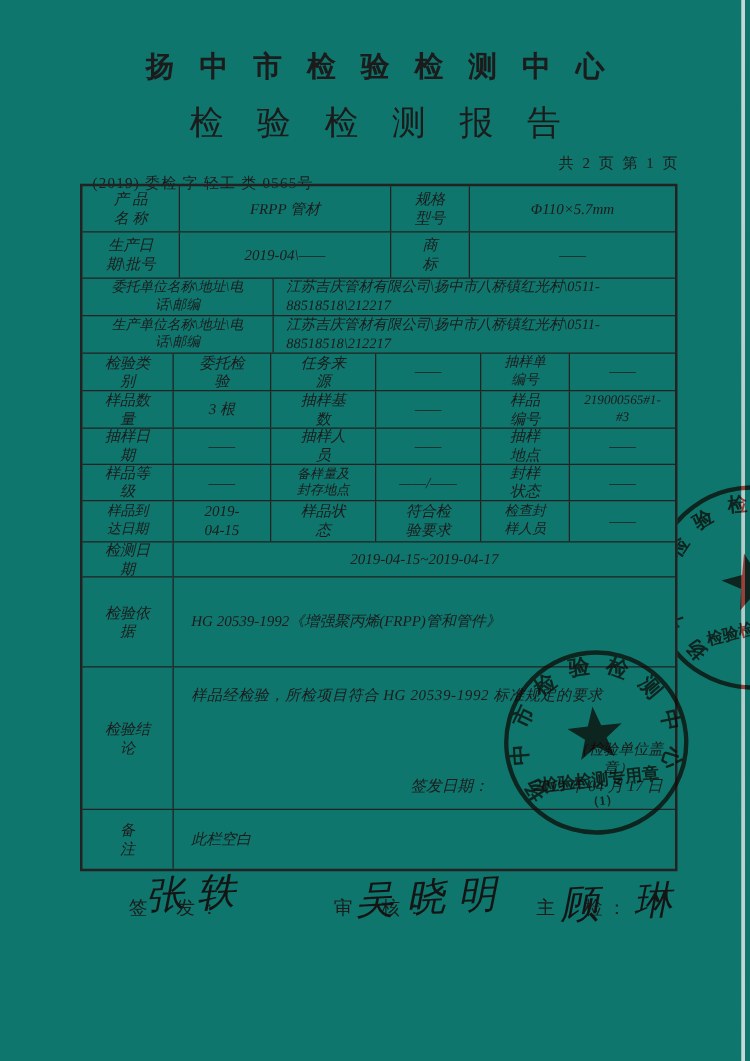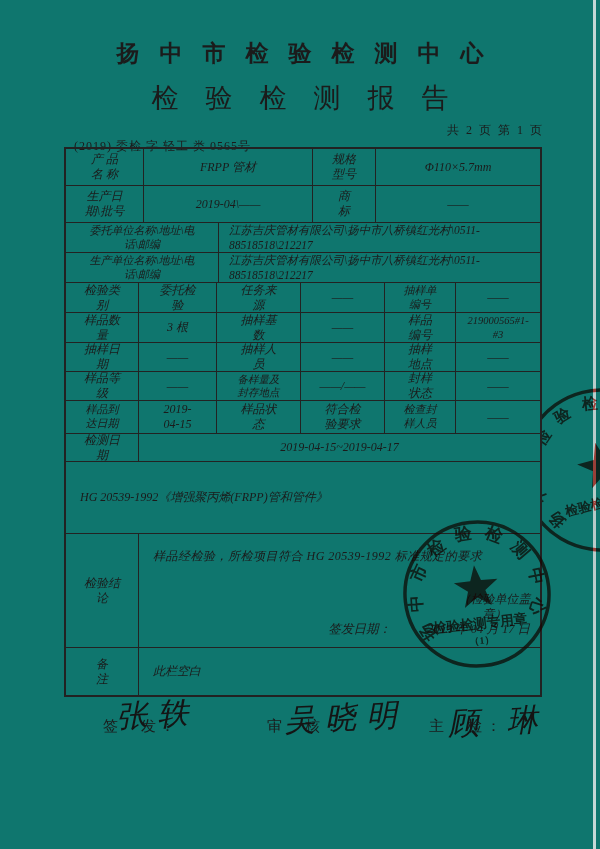--- a/index.html
+++ b/index.html
@@ -125,20 +125,21 @@
       <div class="td cE small">检查封样人员</div>
       <div class="td">——</div>
     </div>
 
     <div class="tr h28">
       <div class="td cA">检测日期</div>
       <div class="td">2019-04-15~2019-04-17</div>
     </div>
 
     <div class="tr h72">
+      <div class="td cA">检验依据</div>
       <div class="td leftpad">HG 20539-1992《增强聚丙烯(FRPP)管和管件》</div>
     </div>
 
     <div class="tr h114">
       <div class="td cA">检验结论</div>
       <div class="td rel">
         <div class="concl-text">样品经检验，所检项目符合 HG 20539-1992 标准规定的要求</div>
         <div class="seal-note">（检验单位盖章）</div>
         <div class="issue-date">
           <span>签发日期：</span>

